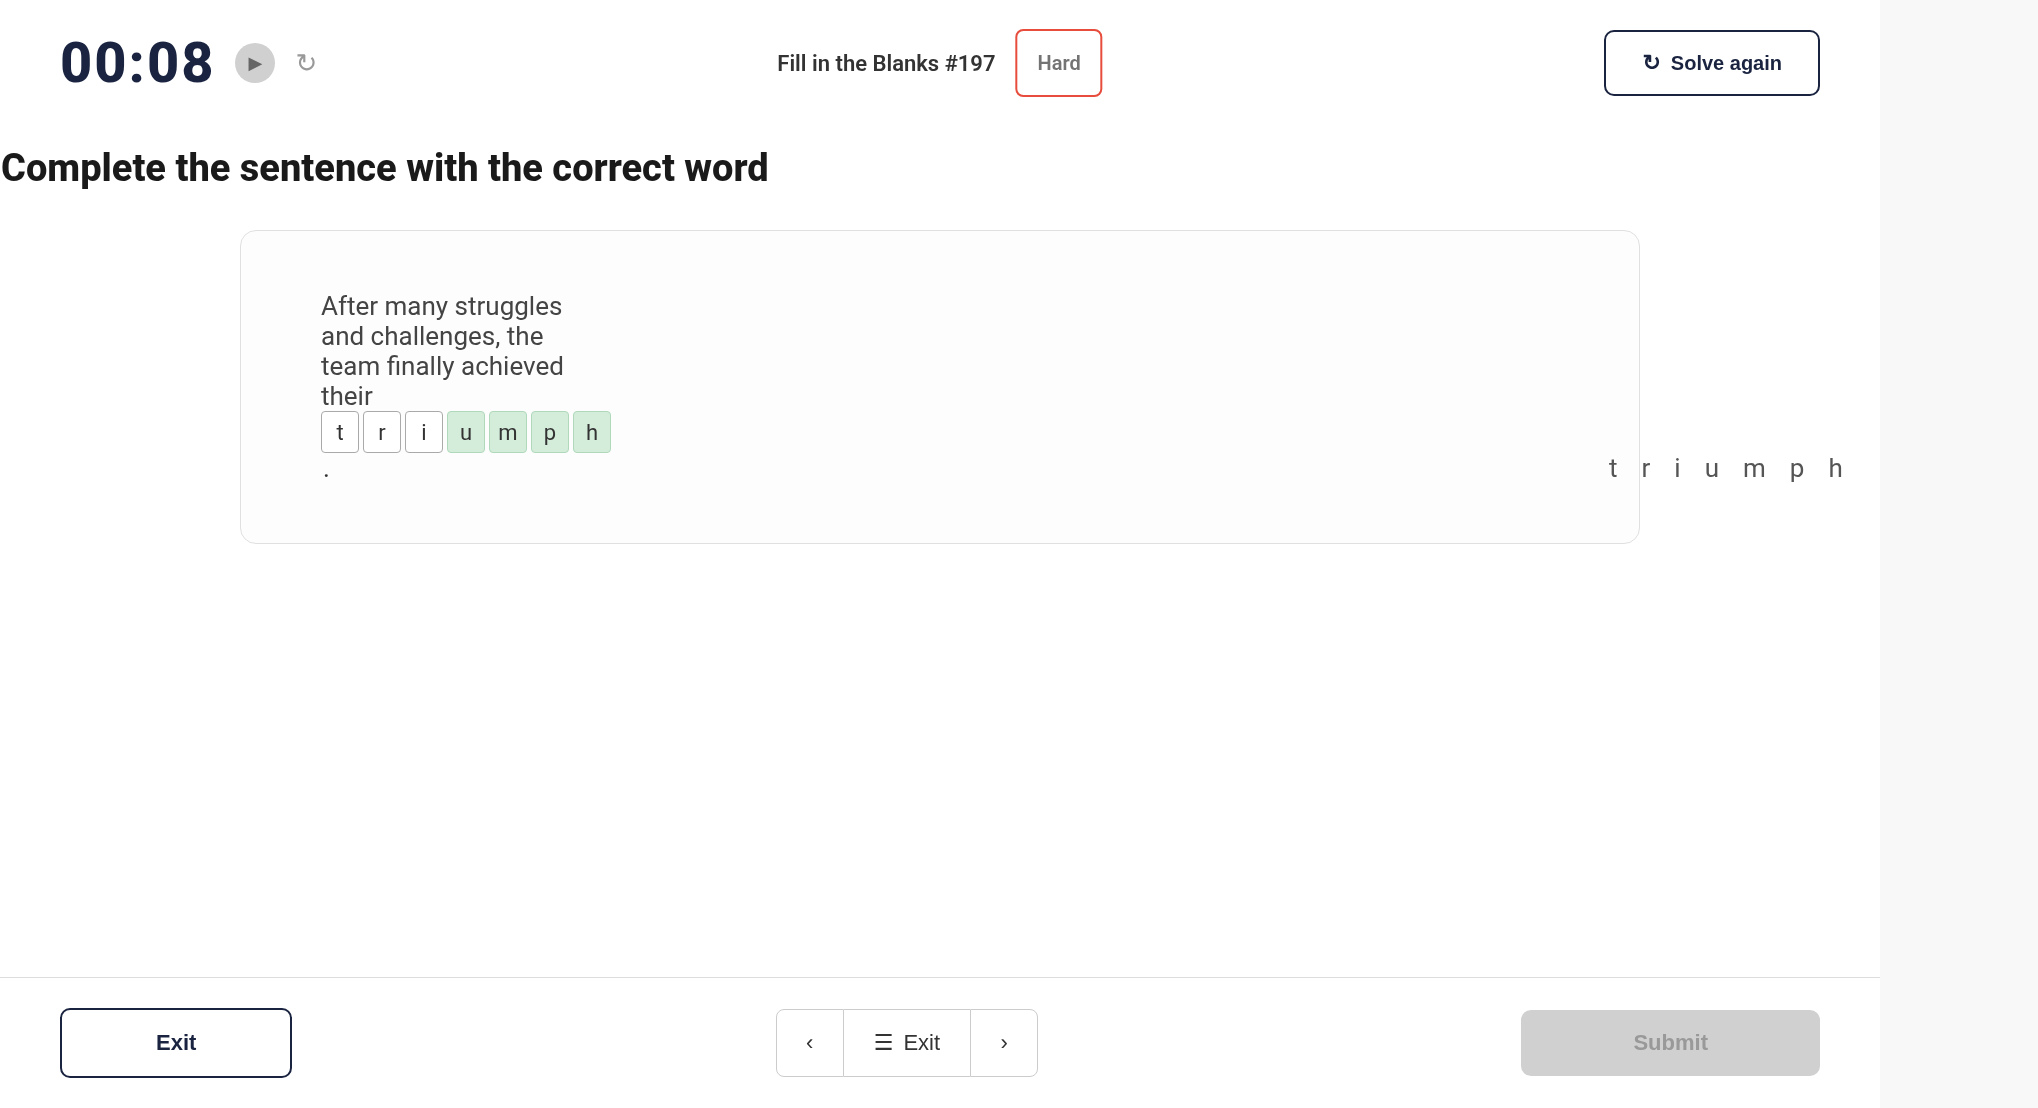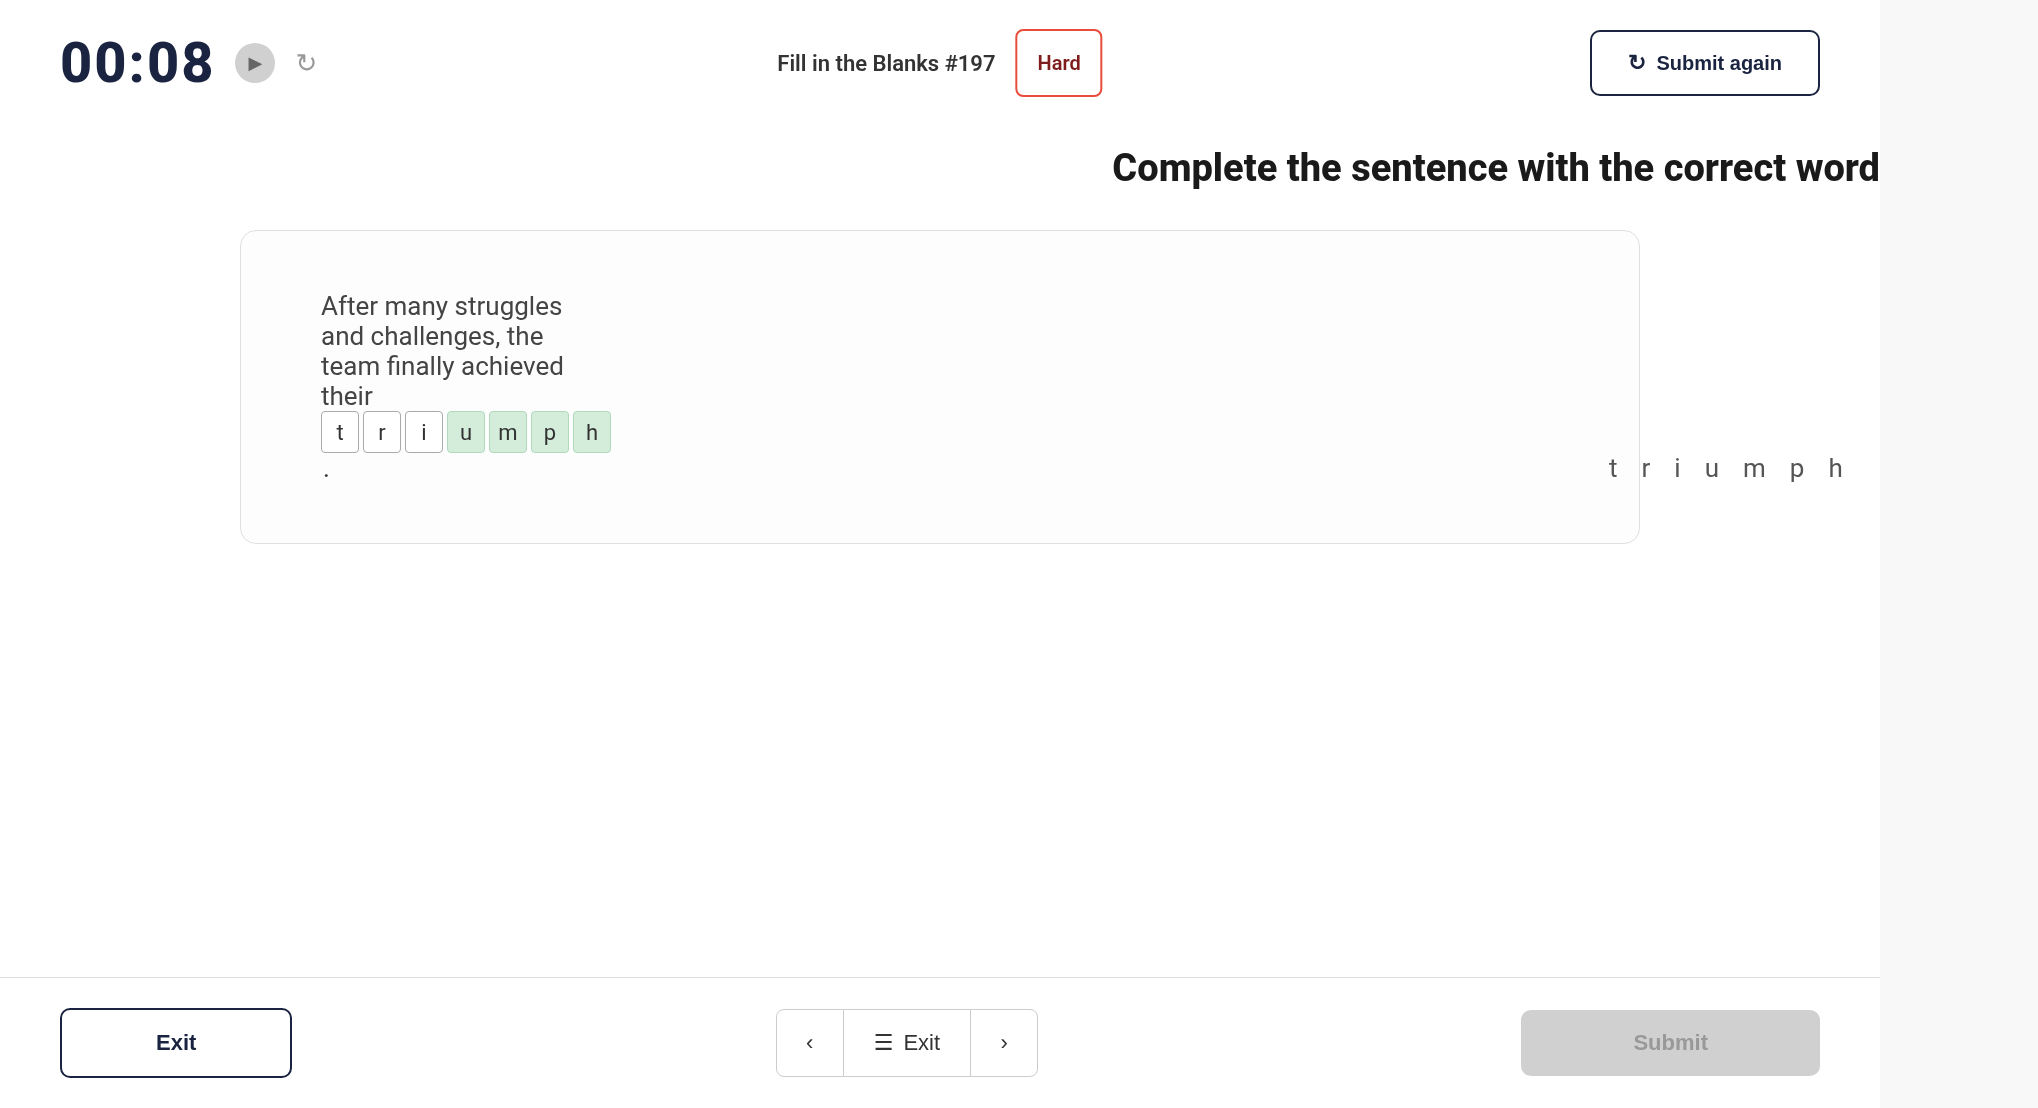--- a/index.html
+++ b/index.html
@@ -82,21 +82,21 @@
     .puzzle-label {
       font-size: 22px;
       font-weight: 600;
       color: #333;
     }
 
     .difficulty-badge {
       padding: 20px 20px;
       border: 2px solid #e74c3c;
       border-radius: 8px;
-      color: #7f1d1d;
+      color: #737373;
       font-size: 20px;
       font-weight: 600;
       background: white;
     }
 
     .solve-again-btn {
       display: flex;
       align-items: center;
       gap: 10px;
       padding: 18px 36px;
@@ -108,22 +108,22 @@
       font-weight: 600;
       cursor: pointer;
     }
 
     .solve-again-btn .icon {
       font-size: 22px;
     }
 
     
     .page-title-section {
-      text-align: right;
-      padding: 20px 0 40px 12px;
+      text-align: left;
+      padding: 20px 0 40px 1px;
     }
 
     .page-title {
       font-size: 38px;
       font-weight: 800;
       color: #1a1a1a;
     }
 
     
     .main-content {
@@ -306,21 +306,21 @@
       </button>
     </div>
 
     <div class="center-info">
       <span class="puzzle-label">Fill in the Blanks #197</span>
       <span class="difficulty-badge">Hard</span>
     </div>
 
     <button class="solve-again-btn">
       <span class="icon">↻</span>
-      <span>Submit again</span>
+      <span>Solve again</span>
     </button>
   </div>
 
   <div class="page-title-section">
     <h1 class="page-title">Complete the sentence with the correct word</h1>
   </div>
 
   <div class="main-content">
     <div class="sentence-box">
       <div class="sentence-line">

